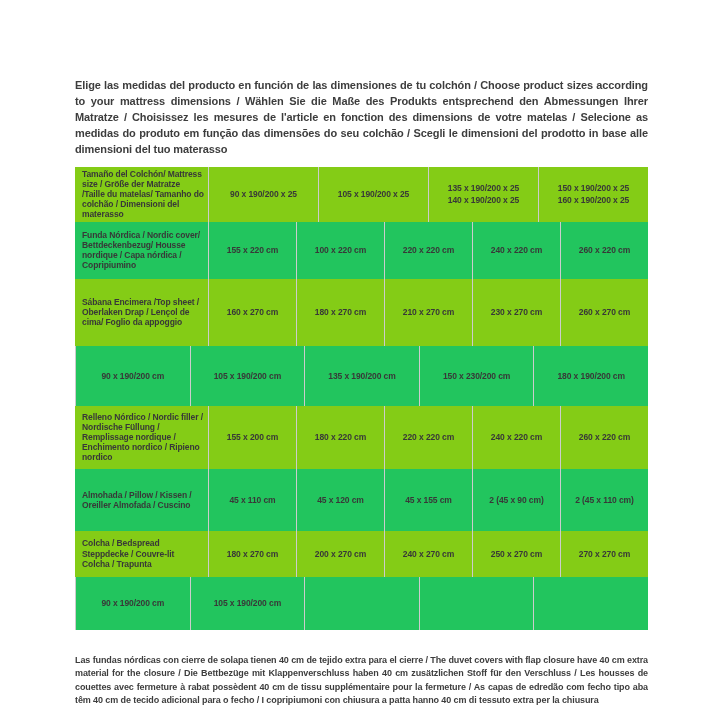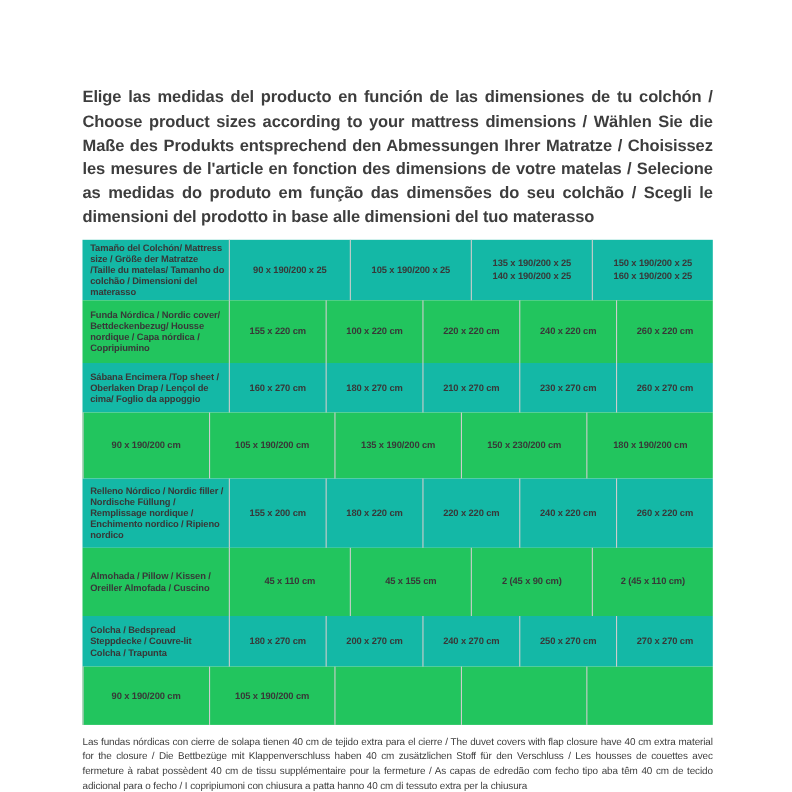--- a/index.html
+++ b/index.html
@@ -3,41 +3,41 @@
 <meta charset="utf-8">
 <style>
   html,body{margin:0;padding:0;}
   body{
     width:720px;height:720px;background:#ffffff;
     font-family:"Liberation Sans",sans-serif;color:#3a3a3a;
     position:relative;overflow:hidden;
   }
   .page{position:absolute;left:75px;top:78px;width:573px;}
   .intro{
-    font-size:15px;font-weight:bold;line-height:1.45;
+    font-size:11px;font-weight:bold;line-height:1.45;
     text-align:justify;color:#3d3d3d;letter-spacing:-0.1px;
   }
   .size-table{margin-top:9px;width:573px;}
   .tr{display:flex;width:100%;}
-  .tr.gray{background:#14b8a6;}
+  .tr.gray{background:#84cc16;}
   .tr.white{background:#22c55e;}
   .td{box-sizing:border-box;display:flex;}
   .td.label{
     width:133px;flex:0 0 133px;padding-left:7px;padding-right:4px;
     align-items:center;font-size:8.5px;font-weight:bold;line-height:1.2;
     color:#383838;letter-spacing:-0.1px;
   }
   .td.val{
     flex:1 1 0;border-left:1px solid #cccccc;
     flex-direction:column;justify-content:center;align-items:center;
     text-align:center;font-size:8.5px;font-weight:bold;color:#383838;
     line-height:1.45;letter-spacing:-0.1px;padding:0 2px;
   }
   .footer{
-    margin-top:9px;font-size:9px;font-weight:normal;line-height:1.5;
+    margin-top:24px;font-size:9px;font-weight:bold;line-height:1.5;
     text-align:justify;color:#3d3d3d;letter-spacing:-0.1px;
   }
 </style>
 </head>
 <body>
 
 <div class="page">
 
   <div class="intro">Elige las medidas del producto en función de las dimensiones de tu colchón / Choose product sizes according to your mattress dimensions / Wählen Sie die Maße des Produkts entsprechend den Abmessungen Ihrer Matratze / Choisissez les mesures de l'article en fonction des dimensions de votre matelas / Selecione as medidas do produto em função das dimensões do seu colchão / Scegli le dimensioni del prodotto in base alle dimensioni del tuo materasso</div>
 
@@ -63,21 +63,21 @@
 
     <div class="tr white" style="height:57px">
       <div class="td label">Funda Nórdica / Nordic cover/ Bettdeckenbezug/ Housse nordique / Capa nórdica / Copripiumino</div>
       <div class="td val">155 x 220 cm</div>
       <div class="td val">100 x 220 cm</div>
       <div class="td val">220 x 220 cm</div>
       <div class="td val">240 x 220 cm</div>
       <div class="td val">260 x 220 cm</div>
     </div>
 
-    <div class="tr gray" style="height:45px">
+    <div class="tr gray" style="height:67px">
       <div class="td label">Sábana Encimera /Top sheet / Oberlaken Drap / Lençol de cima/ Foglio da appoggio</div>
       <div class="td val">160 x 270 cm</div>
       <div class="td val">180 x 270 cm</div>
       <div class="td val">210 x 270 cm</div>
       <div class="td val">230 x 270 cm</div>
       <div class="td val">260 x 270 cm</div>
     </div>
 
     <div class="tr white" style="height:60px">
       <div class="td val">90 x 190/200 cm</div>
@@ -92,20 +92,21 @@
       <div class="td val">155 x 200 cm</div>
       <div class="td val">180 x 220 cm</div>
       <div class="td val">220 x 220 cm</div>
       <div class="td val">240 x 220 cm</div>
       <div class="td val">260 x 220 cm</div>
     </div>
 
     <div class="tr white" style="height:62px">
       <div class="td label">Almohada / Pillow / Kissen / Oreiller Almofada / Cuscino</div>
       <div class="td val">45 x 110 cm</div>
+      <div class="td val">45 x 120 cm</div>
       <div class="td val">45 x 155 cm</div>
       <div class="td val">2 (45 x 90 cm)</div>
       <div class="td val">2 (45 x 110 cm)</div>
     </div>
 
     <div class="tr gray" style="height:46px">
       <div class="td label">Colcha / Bedspread Steppdecke / Couvre-lit Colcha / Trapunta</div>
       <div class="td val">180 x 270 cm</div>
       <div class="td val">200 x 270 cm</div>
       <div class="td val">240 x 270 cm</div>

